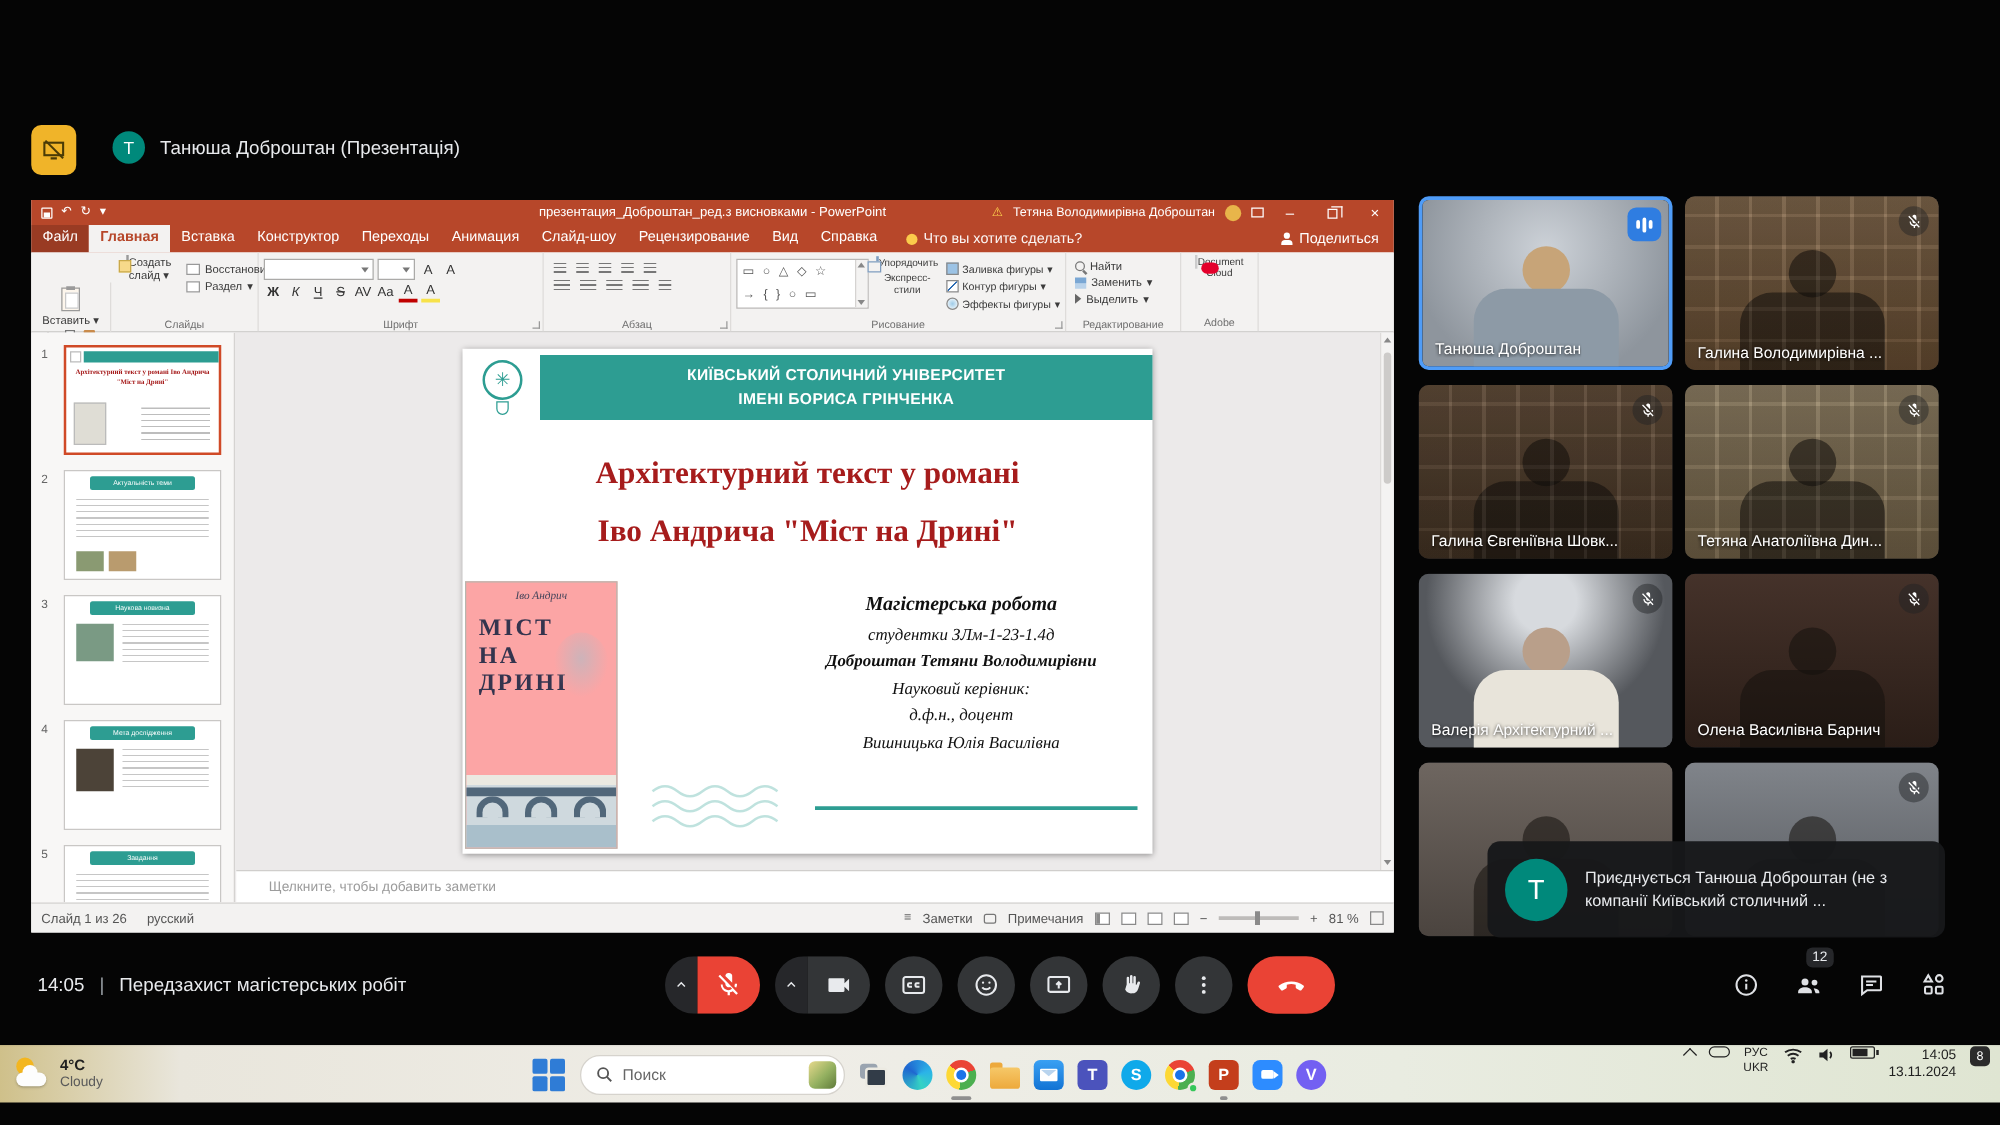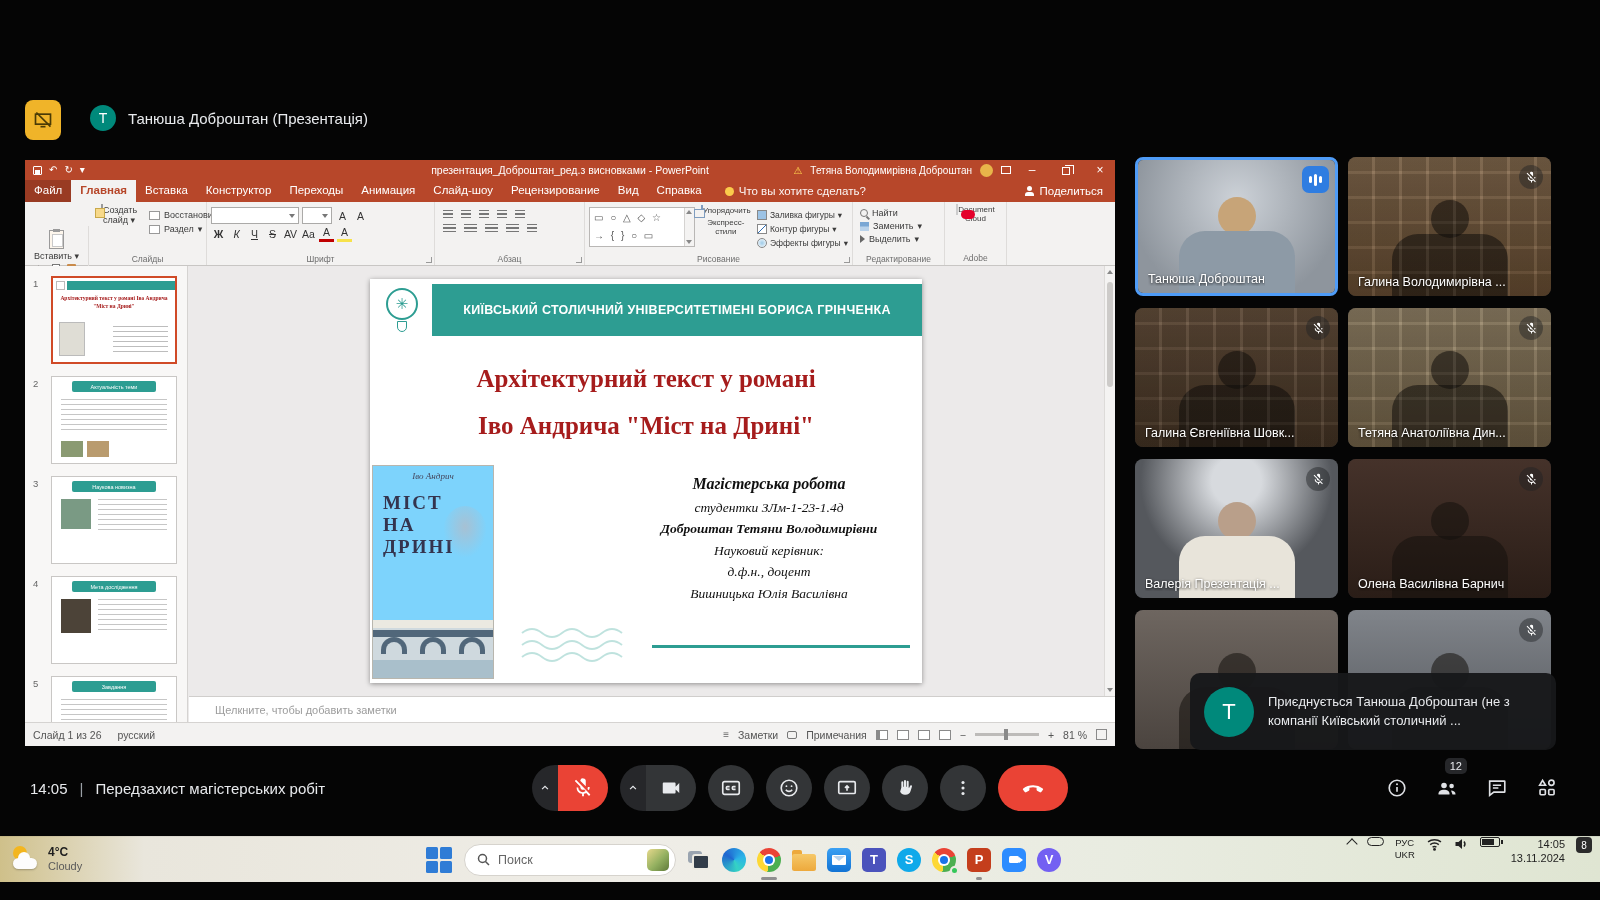--- a/index.html
+++ b/index.html
@@ -119,25 +119,25 @@
 .editor{position:absolute;left:164px;top:0;right:0;height:430px;}
 .scrollv{position:absolute;right:0;top:0;width:11px;height:430px;background:#f4f3f2;border-left:1px solid #dddbd9;}
 .sthumb{position:absolute;top:16px;left:2px;right:2px;height:105px;background:#cdcbc9;border-radius:3px;}
 .scrollv .tri-u{position:absolute;top:4px;left:2px;}
 .scrollv .tri-d{position:absolute;bottom:4px;left:2px;}
 
 .slide{position:absolute;left:181px;top:13px;width:552px;height:404px;background:#fff;box-shadow:0 1px 5px rgba(0,0,0,.4);font-family:"Liberation Serif",serif;}
 .logo{position:absolute;left:6px;top:7px;width:52px;height:48px;display:flex;flex-direction:column;align-items:center;justify-content:center;gap:1px;}
 .logo .ring{width:32px;height:32px;border:2px solid var(--slide_teal,#2d9d92);border-radius:50%;display:flex;align-items:center;justify-content:center;color:var(--slide_teal,#2d9d92);font-size:15px;}
 .logo .shield{width:10px;height:11px;border:1.5px solid var(--slide_teal,#2d9d92);border-radius:0 0 5px 5px;}
-.uni-band{position:absolute;left:62px;top:5px;right:0;height:52px;background:var(--slide_teal,#2d9d92);color:#fff;display:flex;flex-direction:row;align-items:center;justify-content:center;font-family:"Liberation Sans",sans-serif;font-weight:bold;font-size:12.5px;letter-spacing:.3px;line-height:1.5;}
+.uni-band{position:absolute;left:62px;top:5px;right:0;height:52px;background:var(--slide_teal,#2d9d92);color:#fff;display:flex;flex-direction:column;align-items:center;justify-content:center;font-family:"Liberation Sans",sans-serif;font-weight:bold;font-size:12.5px;letter-spacing:.3px;line-height:1.5;}
 .s-title{position:absolute;left:0;right:0;text-align:center;color:var(--title_red,#a61c1c);font-weight:bold;font-size:25px;}
 .s-t1{top:86px;}
 .s-t2{top:133px;}
-.book{position:absolute;left:2px;top:186px;width:122px;height:214px;background:#7dd3fc;border:1px solid #b8b6ae;overflow:hidden;}
+.book{position:absolute;left:2px;top:186px;width:122px;height:214px;background:#fca5a5;border:1px solid #b8b6ae;overflow:hidden;}
 .book .author{position:absolute;top:5px;left:0;right:0;text-align:center;font-style:italic;font-size:9px;color:#44445a;}
 .book .btitle{position:absolute;left:10px;top:26px;font-weight:bold;font-size:19px;line-height:1.15;letter-spacing:2px;color:#34344e;}
 .book .eagle{position:absolute;right:6px;top:40px;width:44px;height:52px;background:radial-gradient(ellipse at 50% 40%,#b9b9c2,transparent 70%);opacity:.7;border-radius:50%;}
 .bridge{position:absolute;left:0;right:0;bottom:0;height:58px;background:linear-gradient(#ebe9e1 0 8px,#cfd9de 8px 100%);}
 .deck{position:absolute;left:0;right:0;top:10px;height:7px;background:#51677a;}
 .arches{position:absolute;left:2px;right:2px;top:17px;display:flex;justify-content:space-around;}
 .arch{width:26px;height:17px;border:5px solid #51677a;border-bottom:none;border-radius:14px 14px 0 0;}
 .water{position:absolute;left:0;right:0;bottom:0;height:18px;background:#a9bfcb;}
 .s-block{position:absolute;left:250px;right:4px;top:192px;text-align:center;font-style:italic;font-size:13.5px;line-height:1.6;color:#101010;}
 .s-block .b{font-weight:bold;}
@@ -614,21 +614,21 @@
     </div>
     <div class="tile" style="left:0;top:302px;">
       <div class="vid g5">
           <span class="sil" style="--head:#b99f8a;--body:#e8e4da;"></span>
         </div>
       <div class="mutebadge">
           <svg width="13" height="13" viewBox="0 0 24 24" fill="currentColor">
             <path d="M15 11V5a3 3 0 0 0-6-.9L15 10.1zM4.4 3 3 4.4l6 6V11a3 3 0 0 0 4.3 2.7l1.6 1.6a5 5 0 0 1-8.2-3.8H5a7 7 0 0 0 6 6.9V21h2v-2.6c.9-.1 1.7-.4 2.5-.9l3.1 3.1 1.4-1.4zM17.3 11a5 5 0 0 1-.4 2l1.5 1.5a7 7 0 0 0 .9-3.5z"></path>
           </svg>
         </div>
-      <div class="pname">Валерія Презентація ...</div>
+      <div class="pname">Валерія Архітектурний ...</div>
     </div>
     <div class="tile" style="left:213px;top:302px;">
       <div class="vid g6">
           <span class="sil"></span>
         </div>
       <div class="mutebadge">
           <svg width="13" height="13" viewBox="0 0 24 24" fill="currentColor">
             <path d="M15 11V5a3 3 0 0 0-6-.9L15 10.1zM4.4 3 3 4.4l6 6V11a3 3 0 0 0 4.3 2.7l1.6 1.6a5 5 0 0 1-8.2-3.8H5a7 7 0 0 0 6 6.9V21h2v-2.6c.9-.1 1.7-.4 2.5-.9l3.1 3.1 1.4-1.4zM17.3 11a5 5 0 0 1-.4 2l1.5 1.5a7 7 0 0 0 .9-3.5z"></path>
           </svg>
         </div>

